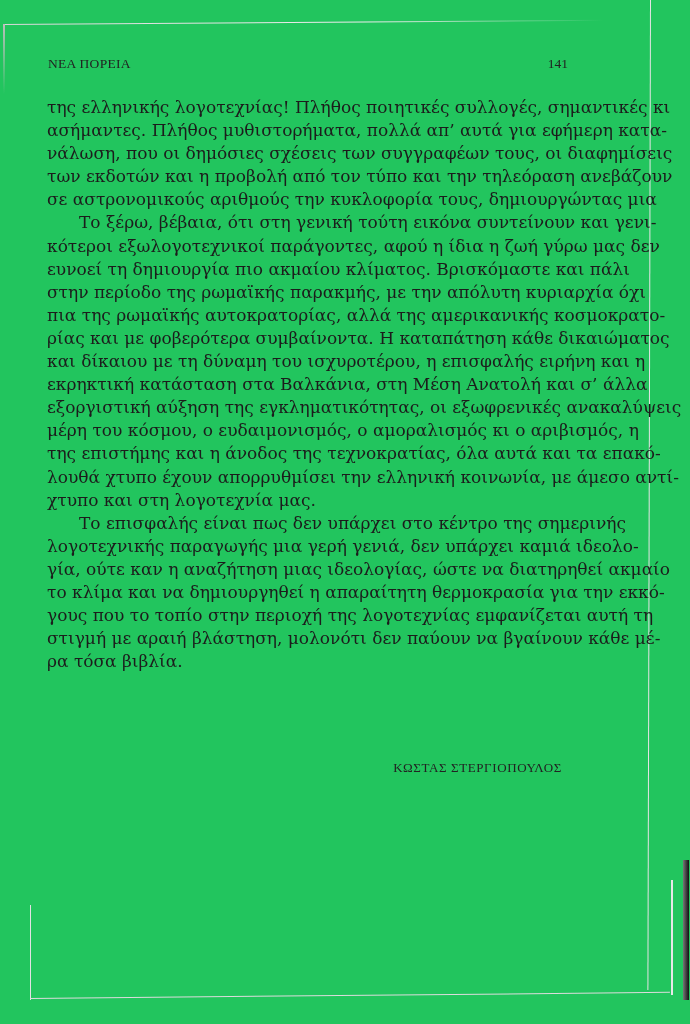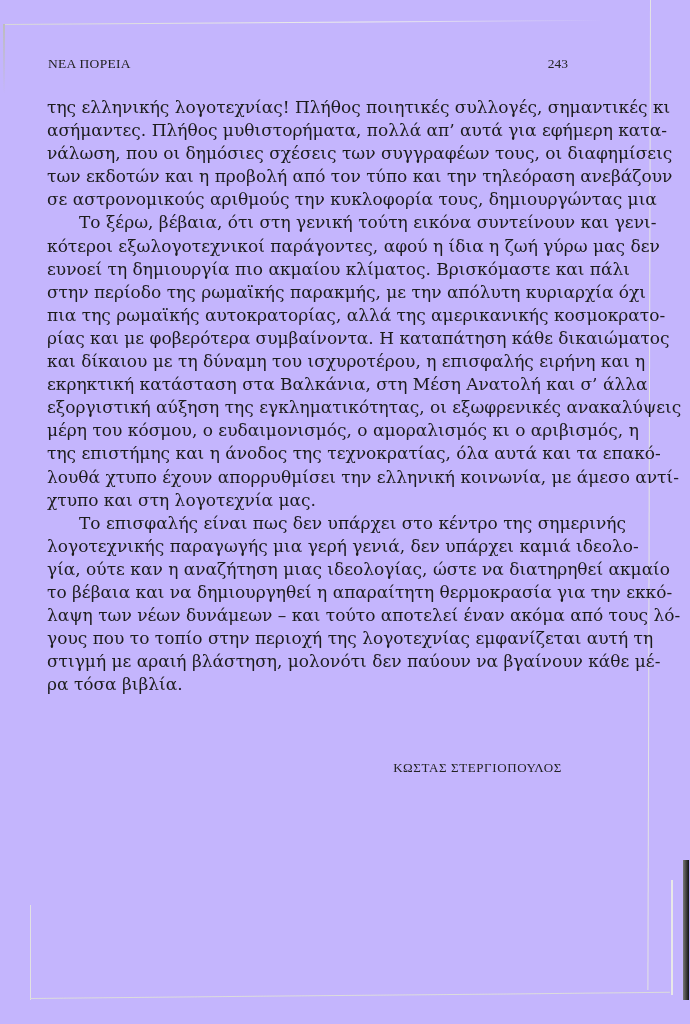--- a/index.html
+++ b/index.html
@@ -14,21 +14,21 @@
       overflow: hidden;
       font-family: "DejaVu Serif", "Liberation Serif", serif;
       color: #1a1a1a;
     }
     .page {
       position: absolute;
       left: 0;
       top: 0;
       width: 690px;
       height: 1024px;
-      background: #c4b5fd;
+      background: #22c55e;
     }
     
     .edge-top {
       position: absolute;
       left: 4px;
       top: 24px;
       width: 600px;
       height: 1px;
       background: linear-gradient(to right, #d8d8d8, #ececec 60%, rgba(255,255,255,0));
       transform: rotate(-0.4deg);
@@ -154,21 +154,21 @@
   <div class="edge-top"></div>
   <div class="edge-left"></div>
   <div class="edge-left-lower"></div>
   <div class="edge-bottom"></div>
   <div class="edge-right"></div>
   <div class="edge-right-2"></div>
   <div class="binding-shadow"></div>
 
   <div class="running-header">
     <span class="running-title">ΝΕΑ ΠΟΡΕΙΑ</span>
-    <span class="page-number">243</span>
+    <span class="page-number">141</span>
   </div>
 
   <div class="body-text" id="body-text">
       <div>
         <span class="line" style="display: block; width: auto;">της ελληνικής λογοτεχνίας! Πλήθος ποιητικές συλλογές, σημαντικές κι</span>
         <span class="line" style="display: block; width: auto;">ασήμαντες. Πλήθος μυθιστορήματα, πολλά απ’ αυτά για εφήμερη κατα-</span>
         <span class="line" style="display: block; width: auto;">νάλωση, που οι δημόσιες σχέσεις των συγγραφέων τους, οι διαφημίσεις</span>
         <span class="line" style="display: block; width: auto;">των εκδοτών και η προβολή από τον τύπο και την τηλεόραση ανεβάζουν</span>
         <span class="line" style="display: block; width: auto;">σε αστρονομικούς αριθμούς την κυκλοφορία τους, δημιουργώντας μια</span>
       </div>
@@ -184,22 +184,21 @@
         <span class="line" style="display: block; width: auto;">εξοργιστική αύξηση της εγκληματικότητας, οι εξωφρενικές ανακαλύψεις</span>
         <span class="line" style="display: block; width: auto;">μέρη του κόσμου, ο ευδαιμονισμός, ο αμοραλισμός κι ο αριβισμός, η</span>
         <span class="line" style="display: block; width: auto;">της επιστήμης και η άνοδος της τεχνοκρατίας, όλα αυτά και τα επακό-</span>
         <span class="line" style="display: block; width: auto;">λουθά χτυπο έχουν απορρυθμίσει την ελληνική κοινωνία, με άμεσο αντί-</span>
         <span class="line last">χτυπο και στη λογοτεχνία μας.</span>
       </div>
       <div>
         <span class="line indent" style="display: block; width: auto;">Το επισφαλής είναι πως δεν υπάρχει στο κέντρο της σημερινής</span>
         <span class="line" style="display: block; width: auto;">λογοτεχνικής παραγωγής μια γερή γενιά, δεν υπάρχει καμιά ιδεολο-</span>
         <span class="line" style="display: block; width: auto;">γία, ούτε καν η αναζήτηση μιας ιδεολογίας, ώστε να διατηρηθεί ακμαίο</span>
-        <span class="line" style="display: block; width: auto;">το βέβαια και να δημιουργηθεί η απαραίτητη θερμοκρασία για την εκκό-</span>
-        <span class="line" style="display: block; width: auto;">λαψη των νέων δυνάμεων – και τούτο αποτελεί έναν ακόμα από τους λό-</span>
+        <span class="line" style="display: block; width: auto;">το κλίμα και να δημιουργηθεί η απαραίτητη θερμοκρασία για την εκκό-</span>
         <span class="line" style="display: block; width: auto;">γους που το τοπίο στην περιοχή της λογοτεχνίας εμφανίζεται αυτή τη</span>
         <span class="line" style="display: block; width: auto;">στιγμή με αραιή βλάστηση, μολονότι δεν παύουν να βγαίνουν κάθε μέ-</span>
         <span class="line last">ρα τόσα βιβλία.</span>
       </div>
     </div>
 
   <div class="signature">ΚΩΣΤΑΣ ΣΤΕΡΓΙΟΠΟΥΛΟΣ</div>
 </div>
 
 </body></html>

